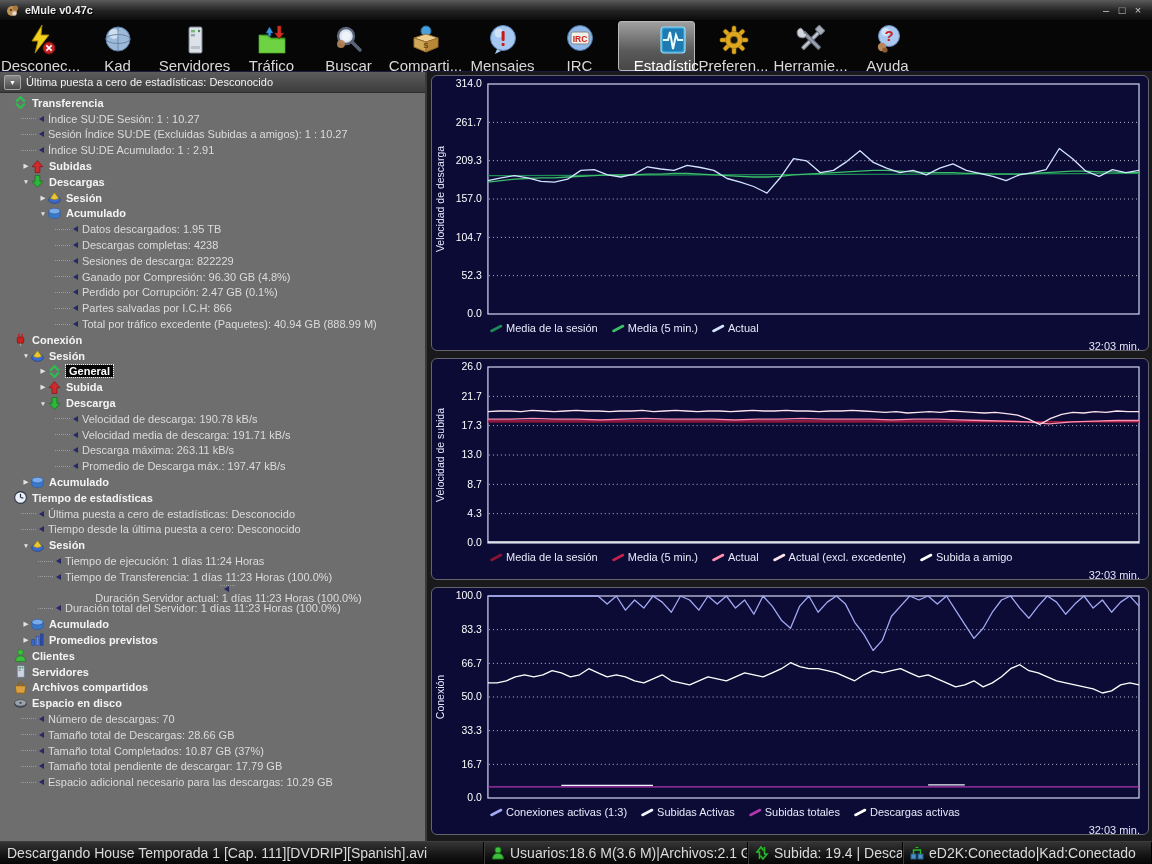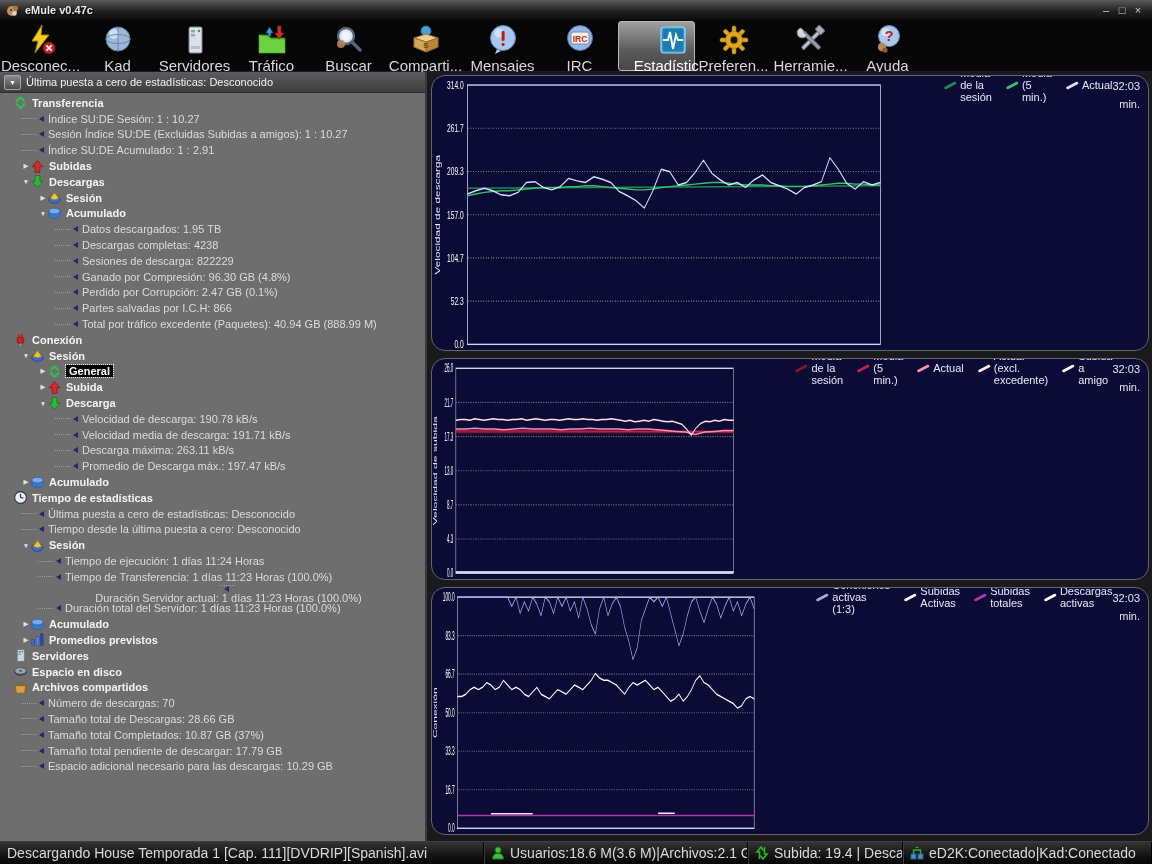--- a/index.html
+++ b/index.html
@@ -52,22 +52,22 @@
     border-bottom:3px solid transparent; border-right:5px solid #272768;
     margin-right:4px; }
   .trow .lbl-cat { color:#f4f4f4; font-weight:bold; }
   .trow .lbl-leaf { color:#dcdcdc; }
   .trow .lbl-cat.sel { background:#050505; color:#ffffff; outline:1px dotted #e8e8e8;
     padding:0 3px; }
 
   
   .charts-pane { flex:1; background:#1a1a1d; padding:3px 3px 2px 4px;
     display:flex; flex-direction:column; gap:7px; min-width:0; }
-  .chart-panel { background:#0b0b36; border:1px solid #64646c; border-radius:14px;
-    display:flex; flex-direction:row; overflow:hidden; }
+  .chart-panel { background:#0b0b36; border:1px solid #64646c; border-radius:6px;
+    display:flex; flex-direction:column; overflow:hidden; }
   .chart-panel svg.plot { display:block; width:100%; flex:1; }
   .legend { height:17px; flex:0 0 17px; display:flex; align-items:center;
     gap:14px; margin-left:58px; }
   .leg-item { display:flex; align-items:center; gap:3px; }
   .leg-item .leg-label { color:#e8e8fa; font-size:11px; }
   .time-row { height:14px; flex:0 0 14px; text-align:right; padding-right:8px; }
   .time-row span { color:#e4e4f6; font-size:11px; }
 
   
   .statusbar { height:23px; flex:0 0 23px; background:linear-gradient(#343434,#101010 70%,#060606);
@@ -434,43 +434,51 @@
             <span class="ticn"><svg viewBox="0 0 12 12" width="13" height="13">
                 <rect x="0.8" y="6" width="2.6" height="5.4" fill="#3a6ad0" stroke="#1a3a80" stroke-width="0.4"></rect>
                 <rect x="4.7" y="3" width="2.6" height="8.4" fill="#5a8ae8" stroke="#1a3a80" stroke-width="0.4"></rect>
                 <rect x="8.6" y="0.8" width="2.6" height="10.6" fill="#2a4ab0" stroke="#1a3a80" stroke-width="0.4"></rect>
               </svg></span>
             <span class="lbl-cat">Promedios previstos</span>
           </div>
           <div class="trow" style="padding-left: 4px;">
             <span class="exp"></span>
             <span class="ticn"><svg viewBox="0 0 12 12" width="13" height="13">
+                <circle cx="6" cy="3.1" r="2.6" fill="#3fbf3f" stroke="#1a7a1a" stroke-width="0.6"></circle>
+                <path d="M1.4 11.4 Q1.4 6.4 6 6.4 Q10.6 6.4 10.6 11.4 Z" fill="#3fbf3f" stroke="#1a7a1a" stroke-width="0.6"></path>
+              </svg></span>
+            <span class="lbl-cat">Clientes</span>
+          </div>
+          <div class="trow" style="padding-left: 4px;">
+            <span class="exp"></span>
+            <span class="ticn"><svg viewBox="0 0 12 12" width="13" height="13">
                 <rect x="3" y="0.6" width="6.6" height="10.8" rx="0.8" fill="#ccd4e0" stroke="#68788c" stroke-width="0.7"></rect>
                 <rect x="4.2" y="2" width="2.2" height="1.3" fill="#4a9a6a"></rect>
                 <rect x="4.2" y="4.2" width="2.2" height="1.3" fill="#8a94a0"></rect>
                 <circle cx="7.8" cy="2.6" r="0.7" fill="#3a8a3a"></circle>
               </svg></span>
             <span class="lbl-cat">Servidores</span>
           </div>
           <div class="trow" style="padding-left: 4px;">
             <span class="exp"></span>
             <span class="ticn"><svg viewBox="0 0 12 12" width="13" height="13">
+                <path d="M1 4.4 H11 L9.8 11.2 H2.2 Z" fill="#d8a040" stroke="#8a5a10" stroke-width="0.7"></path>
+                <path d="M3.6 4.4 Q3.6 1 6 1 Q8.4 1 8.4 4.4" fill="none" stroke="#8a5a10" stroke-width="0.9"></path>
+              </svg></span>
+            <span class="lbl-cat">Archivos compartidos</span>
+          </div>
+          <div class="trow" style="padding-left: 4px;">
+            <span class="exp"></span>
+            <span class="ticn"><svg viewBox="0 0 12 12" width="13" height="13">
                 <ellipse cx="6" cy="6.4" rx="5.4" ry="3" fill="#5a6068" stroke="#23282e" stroke-width="0.6"></ellipse>
                 <ellipse cx="6" cy="5.4" rx="5.4" ry="3" fill="#9aa2ac" stroke="#3a4048" stroke-width="0.6"></ellipse>
                 <circle cx="6" cy="5.4" r="1.1" fill="#4a5058"></circle>
               </svg></span>
             <span class="lbl-cat">Espacio en disco</span>
-          </div>
-          <div class="trow" style="padding-left: 4px;">
-            <span class="exp"></span>
-            <span class="ticn"><svg viewBox="0 0 12 12" width="13" height="13">
-                <path d="M1 4.4 H11 L9.8 11.2 H2.2 Z" fill="#d8a040" stroke="#8a5a10" stroke-width="0.7"></path>
-                <path d="M3.6 4.4 Q3.6 1 6 1 Q8.4 1 8.4 4.4" fill="none" stroke="#8a5a10" stroke-width="0.9"></path>
-              </svg></span>
-            <span class="lbl-cat">Archivos compartidos</span>
           </div>
           <div class="trow" style="padding-left: 21px;">
             <span class="conn"></span>
             <span class="bullet"></span>
             <span class="lbl-leaf">Número de descargas: 70</span>
           </div>
           <div class="trow" style="padding-left: 21px;">
             <span class="conn"></span>
             <span class="bullet"></span>
             <span class="lbl-leaf">Tamaño total de Descargas: 28.66 GB</span>

